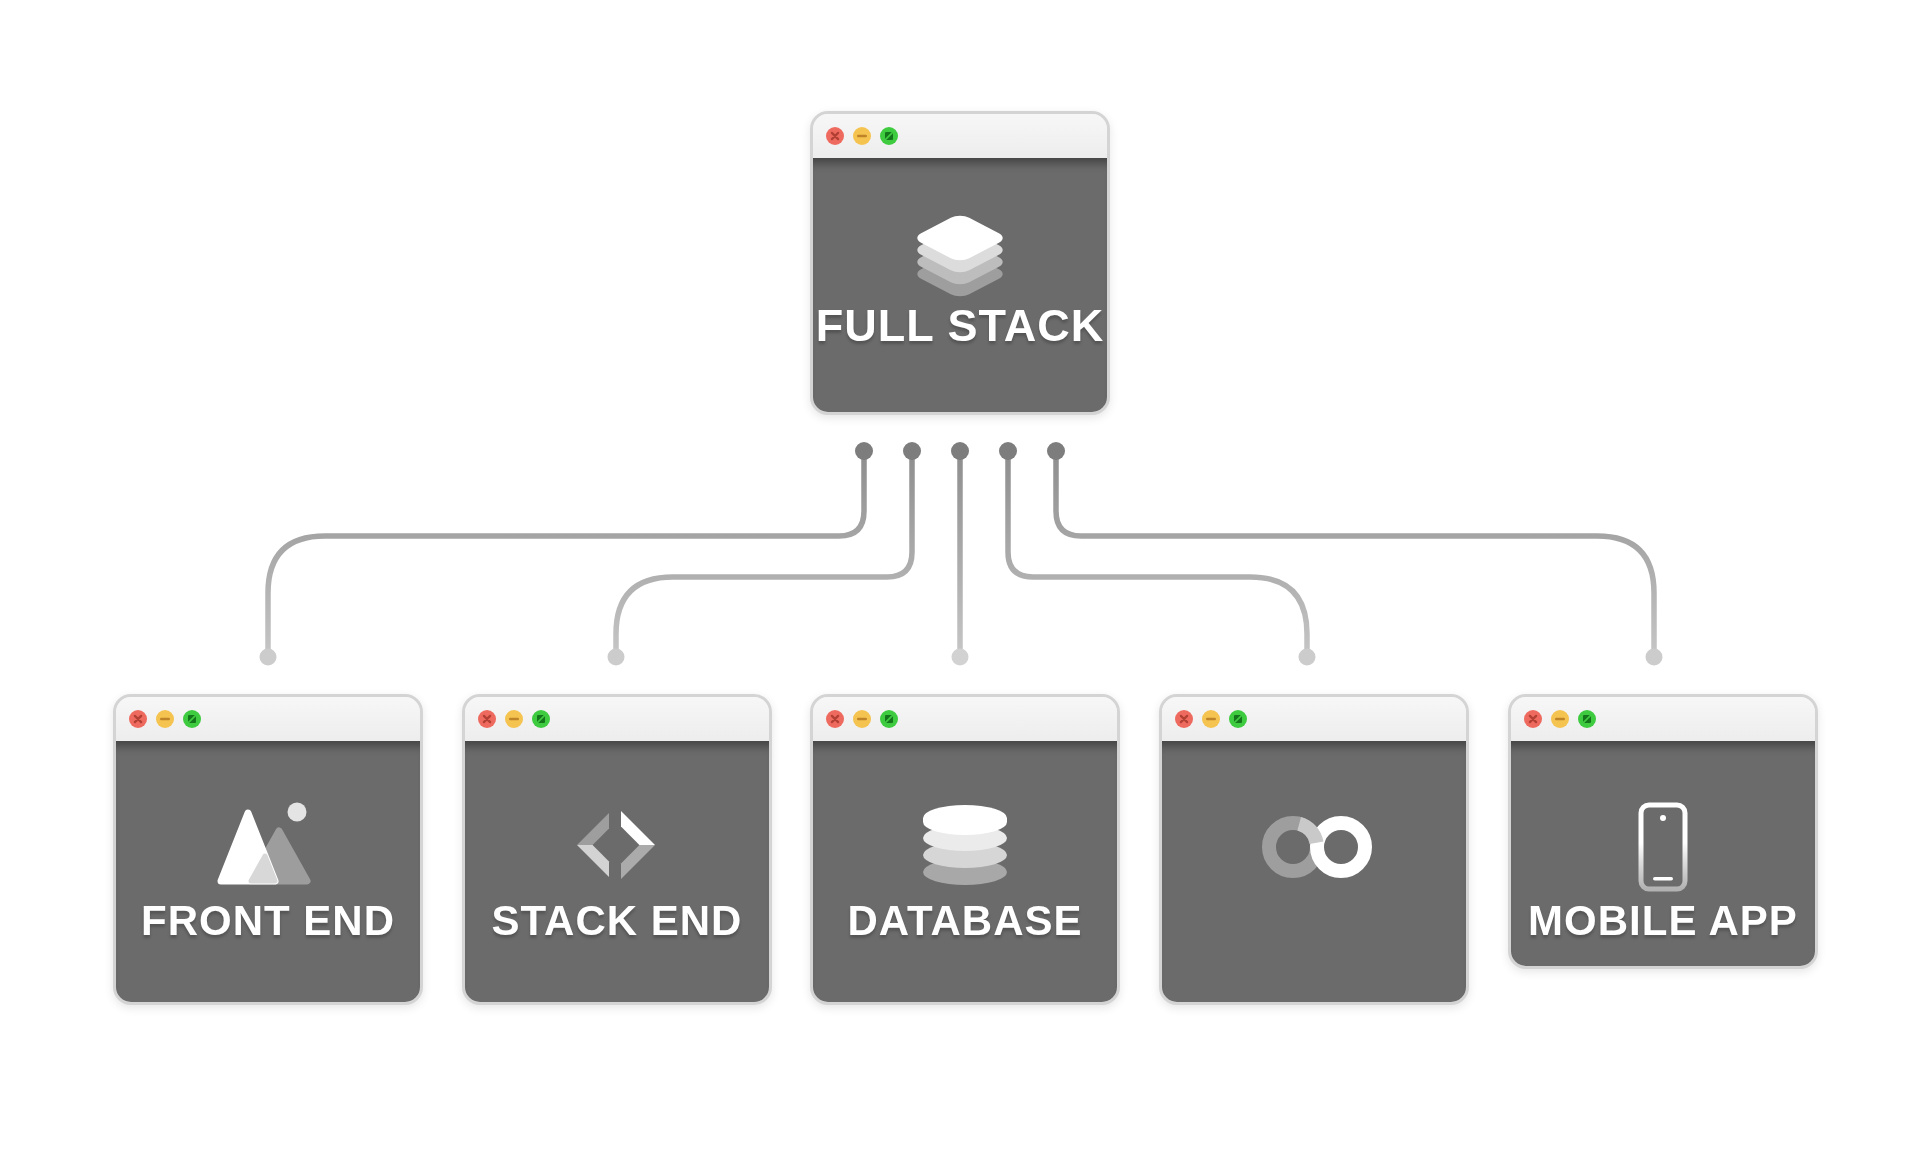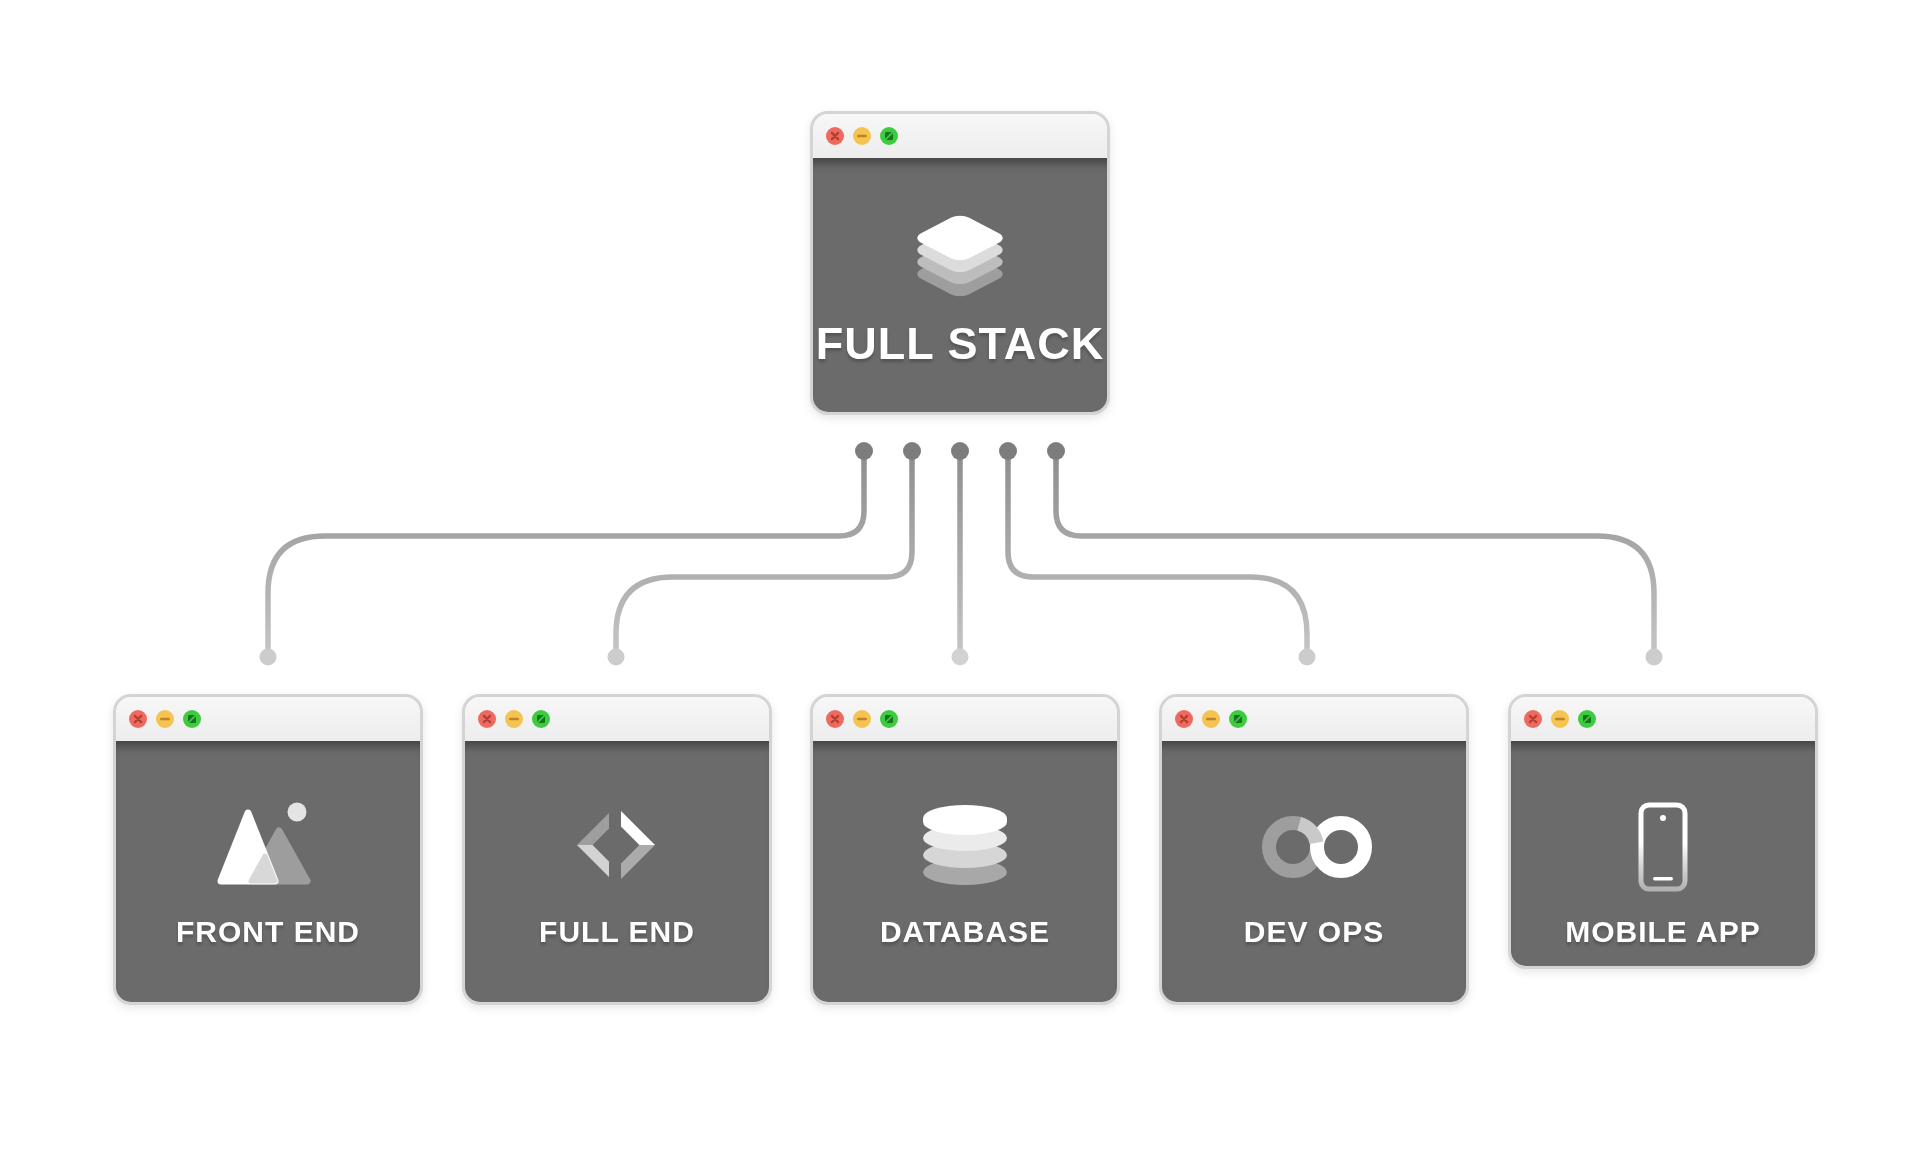--- a/index.html
+++ b/index.html
@@ -24,22 +24,22 @@
   }
   .tl svg{display:block;}
   .win-body{
     position:absolute;left:0;right:0;top:44px;bottom:0;background:#6b6b6b;
     display:flex;flex-direction:column;align-items:center;
     box-shadow:inset 0 12px 10px -7px rgba(0,0,0,0.38);
   }
   .icon-slot{height:100px;margin-top:56px;display:flex;align-items:center;justify-content:center;}
   .root-slot{height:88px;margin-top:54px;}
   .win-label{
-    color:#ffffff;font-weight:bold;font-size:30px;letter-spacing:1px;white-space:nowrap;
-    margin-top:18px;text-shadow:0 3px 3px rgba(0,0,0,0.22);
+    color:#ffffff;font-weight:bold;font-size:42px;letter-spacing:1px;white-space:nowrap;
+    text-shadow:0 3px 3px rgba(0,0,0,0.22);
   }
   .root-label{font-size:45px;}
   
   .layers{position:relative;width:120px;height:88px;}
   .layer{
     position:absolute;left:50%;width:68px;height:68px;border-radius:13px;
     transform:translateX(-50%) scaleY(0.52) rotate(45deg);
   }
   .l1{top:-8px;z-index:4;background:#ffffff;}
   .l2{top:4px;z-index:3;background:#dcdcdc;}
@@ -175,21 +175,21 @@
   </div>
   <div class="win-body">
     <div class="icon-slot">
       <svg width="124" height="92" viewBox="0 0 124 92">
         <polygon points="54,12 22,44 37.6,44 54,27.6" fill="#9e9e9e"></polygon>
         <polygon points="54,76 22,44 37.6,44 54,60.4" fill="#d3d3d3"></polygon>
         <polygon points="66,10 100,44 84.4,44 66,25.6" fill="#ffffff"></polygon>
         <polygon points="66,78 100,44 84.4,44 66,62.4" fill="#ababab"></polygon>
       </svg>
     </div>
-    <div class="win-label">FULL END</div>
+    <div class="win-label">STACK END</div>
   </div>
 </section>
 
 <section class="window" style="left:810px;top:694px;width:310px;height:311px;text-align:right;">
   <div class="titlebar">
     <button class="tl">
         <svg width="18" height="18" viewBox="0 0 18 18">
           <circle cx="9" cy="9" r="9" fill="#ee6a5f"></circle>
           <path d="M5.9 5.9 L12.1 12.1 M12.1 5.9 L5.9 12.1" stroke="#b23f33" stroke-width="2.3" stroke-linecap="round" fill="none"></path>
         </svg>
@@ -244,21 +244,20 @@
       </button>
   </div>
   <div class="win-body">
     <div class="icon-slot">
       <svg width="136" height="90" viewBox="0 0 136 90">
         <circle cx="47" cy="45" r="24" stroke="#9e9e9e" stroke-width="14" fill="none"></circle>
         <circle cx="95" cy="45" r="24" stroke="#ffffff" stroke-width="14" fill="none"></circle>
         <path d="M53.2,21.8 A24,24 0 0 1 70.6,40.8" stroke="#c9c9c9" stroke-width="14" fill="none"></path>
       </svg>
     </div>
-    <div class="win-label">DEV OPS</div>
   </div>
 </section>
 
 <section class="window" style="left:1508px;top:694px;width:310px;height:275px;">
   <div class="titlebar">
     <button class="tl">
         <svg width="18" height="18" viewBox="0 0 18 18">
           <circle cx="9" cy="9" r="9" fill="#ee6a5f"></circle>
           <path d="M5.9 5.9 L12.1 12.1 M12.1 5.9 L5.9 12.1" stroke="#b23f33" stroke-width="2.3" stroke-linecap="round" fill="none"></path>
         </svg>

